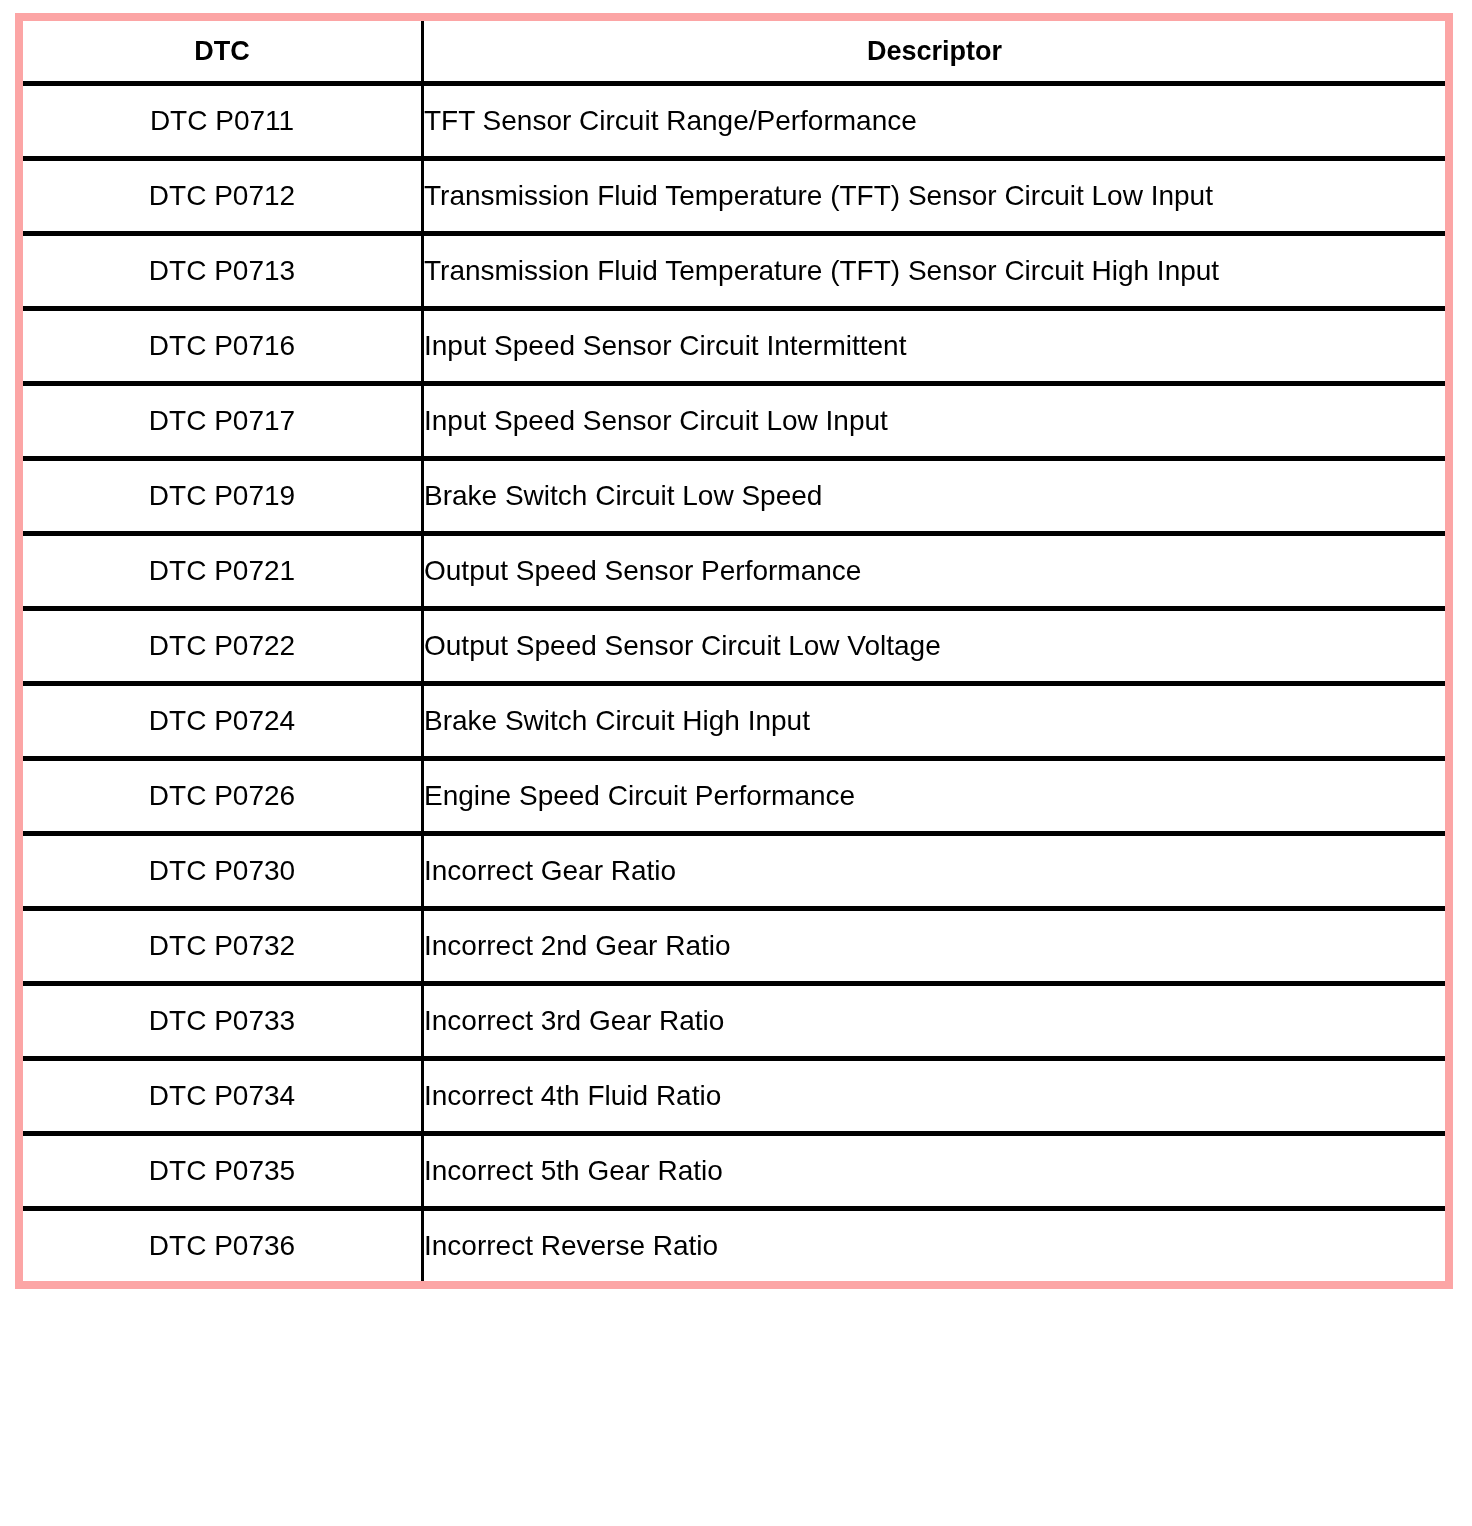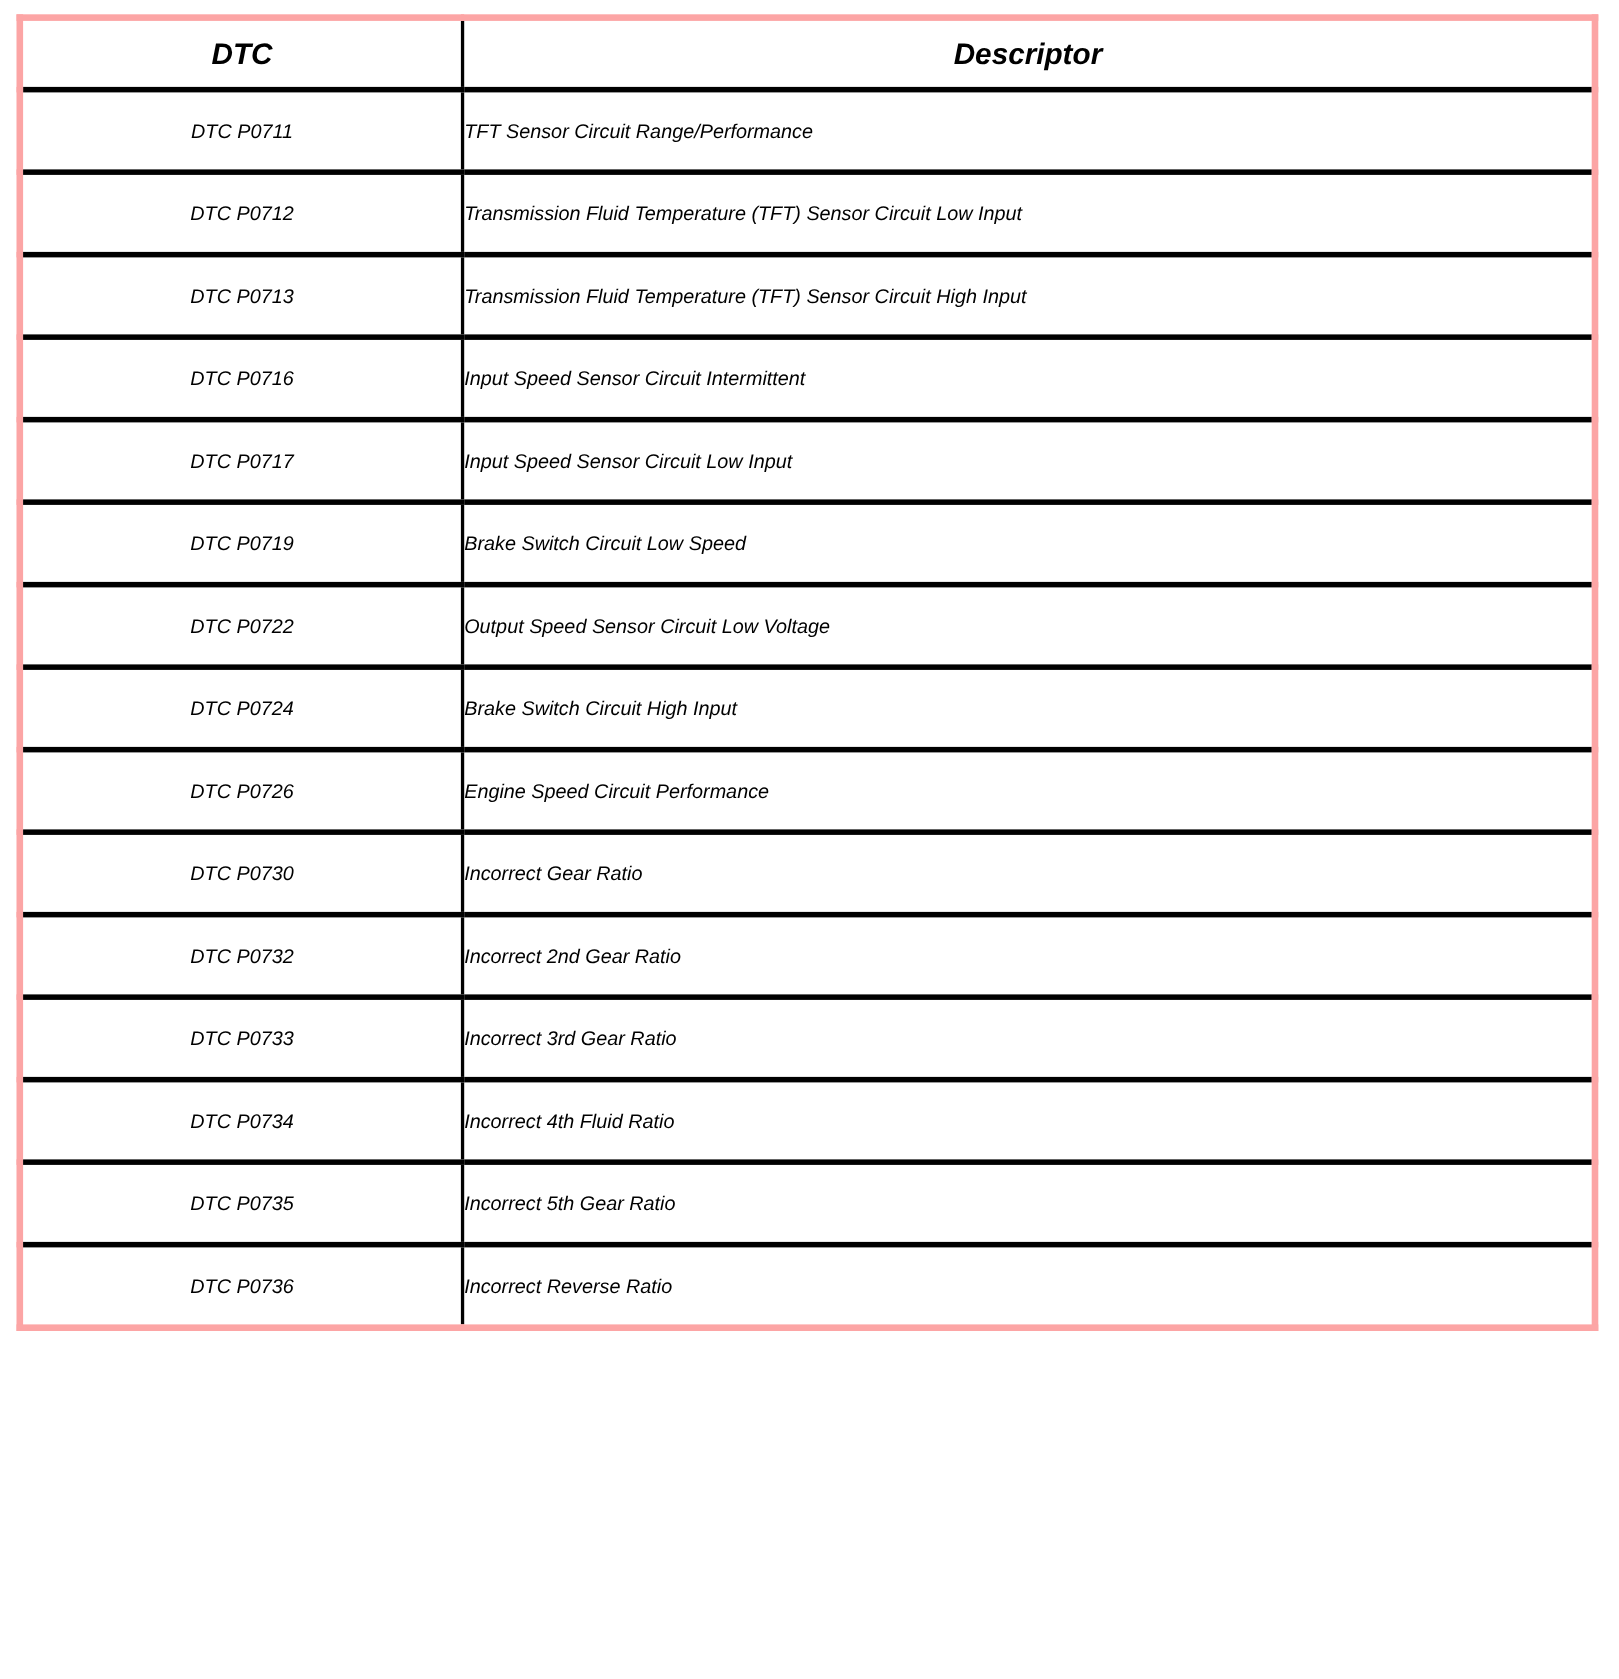--- a/index.html
+++ b/index.html
@@ -17,22 +17,21 @@
   table.dtc-table {
     position: absolute;
     left: 15px;
     top: 13px;
     width: 1438px;
     border-collapse: collapse;
     table-layout: fixed;
     background: #ffffff;
   }
   table.dtc-table {
-    border: 6px solid #fca5a5;
-    font-style: italic;
+    border: 8px solid #fca5a5;
   }
   .dtc-table th,
   .dtc-table td {
     border-left: 3px solid #000000;
     border-right: 3px solid #000000;
     border-top: 5px solid #000000;
     border-bottom: 5px solid #000000;
     background: #ffffff;
     vertical-align: middle;
     overflow: hidden;
@@ -41,21 +40,21 @@
   .col-desc { width: auto; }
   .dtc-table th {
     height: 60px;
     font-size: 27px;
     font-weight: bold;
     text-align: center;
     padding: 0;
   }
   .dtc-table td {
     height: 70px;
-    font-size: 18px;
+    font-size: 28px;
     font-weight: normal;
     padding: 0;
   }
   td.cell-dtc {
     text-align: center;
   }
   td.cell-desc {
     text-align: left;
     padding-right: 10px;
   }
@@ -94,20 +93,24 @@
   <tr>
     <td class="cell-dtc">DTC P0717</td>
     <td class="cell-desc">Input Speed Sensor Circuit Low Input</td>
   </tr>
 
   <tr>
     <td class="cell-dtc">DTC P0719</td>
     <td class="cell-desc">Brake Switch Circuit Low Speed</td>
   </tr>
 
+  <tr>
+    <td class="cell-dtc">DTC P0721</td>
+    <td class="cell-desc">Output Speed Sensor Performance</td>
+  </tr>
 
   <tr>
     <td class="cell-dtc">DTC P0722</td>
     <td class="cell-desc">Output Speed Sensor Circuit Low Voltage</td>
   </tr>
 
   <tr>
     <td class="cell-dtc">DTC P0724</td>
     <td class="cell-desc">Brake Switch Circuit High Input</td>
   </tr>

